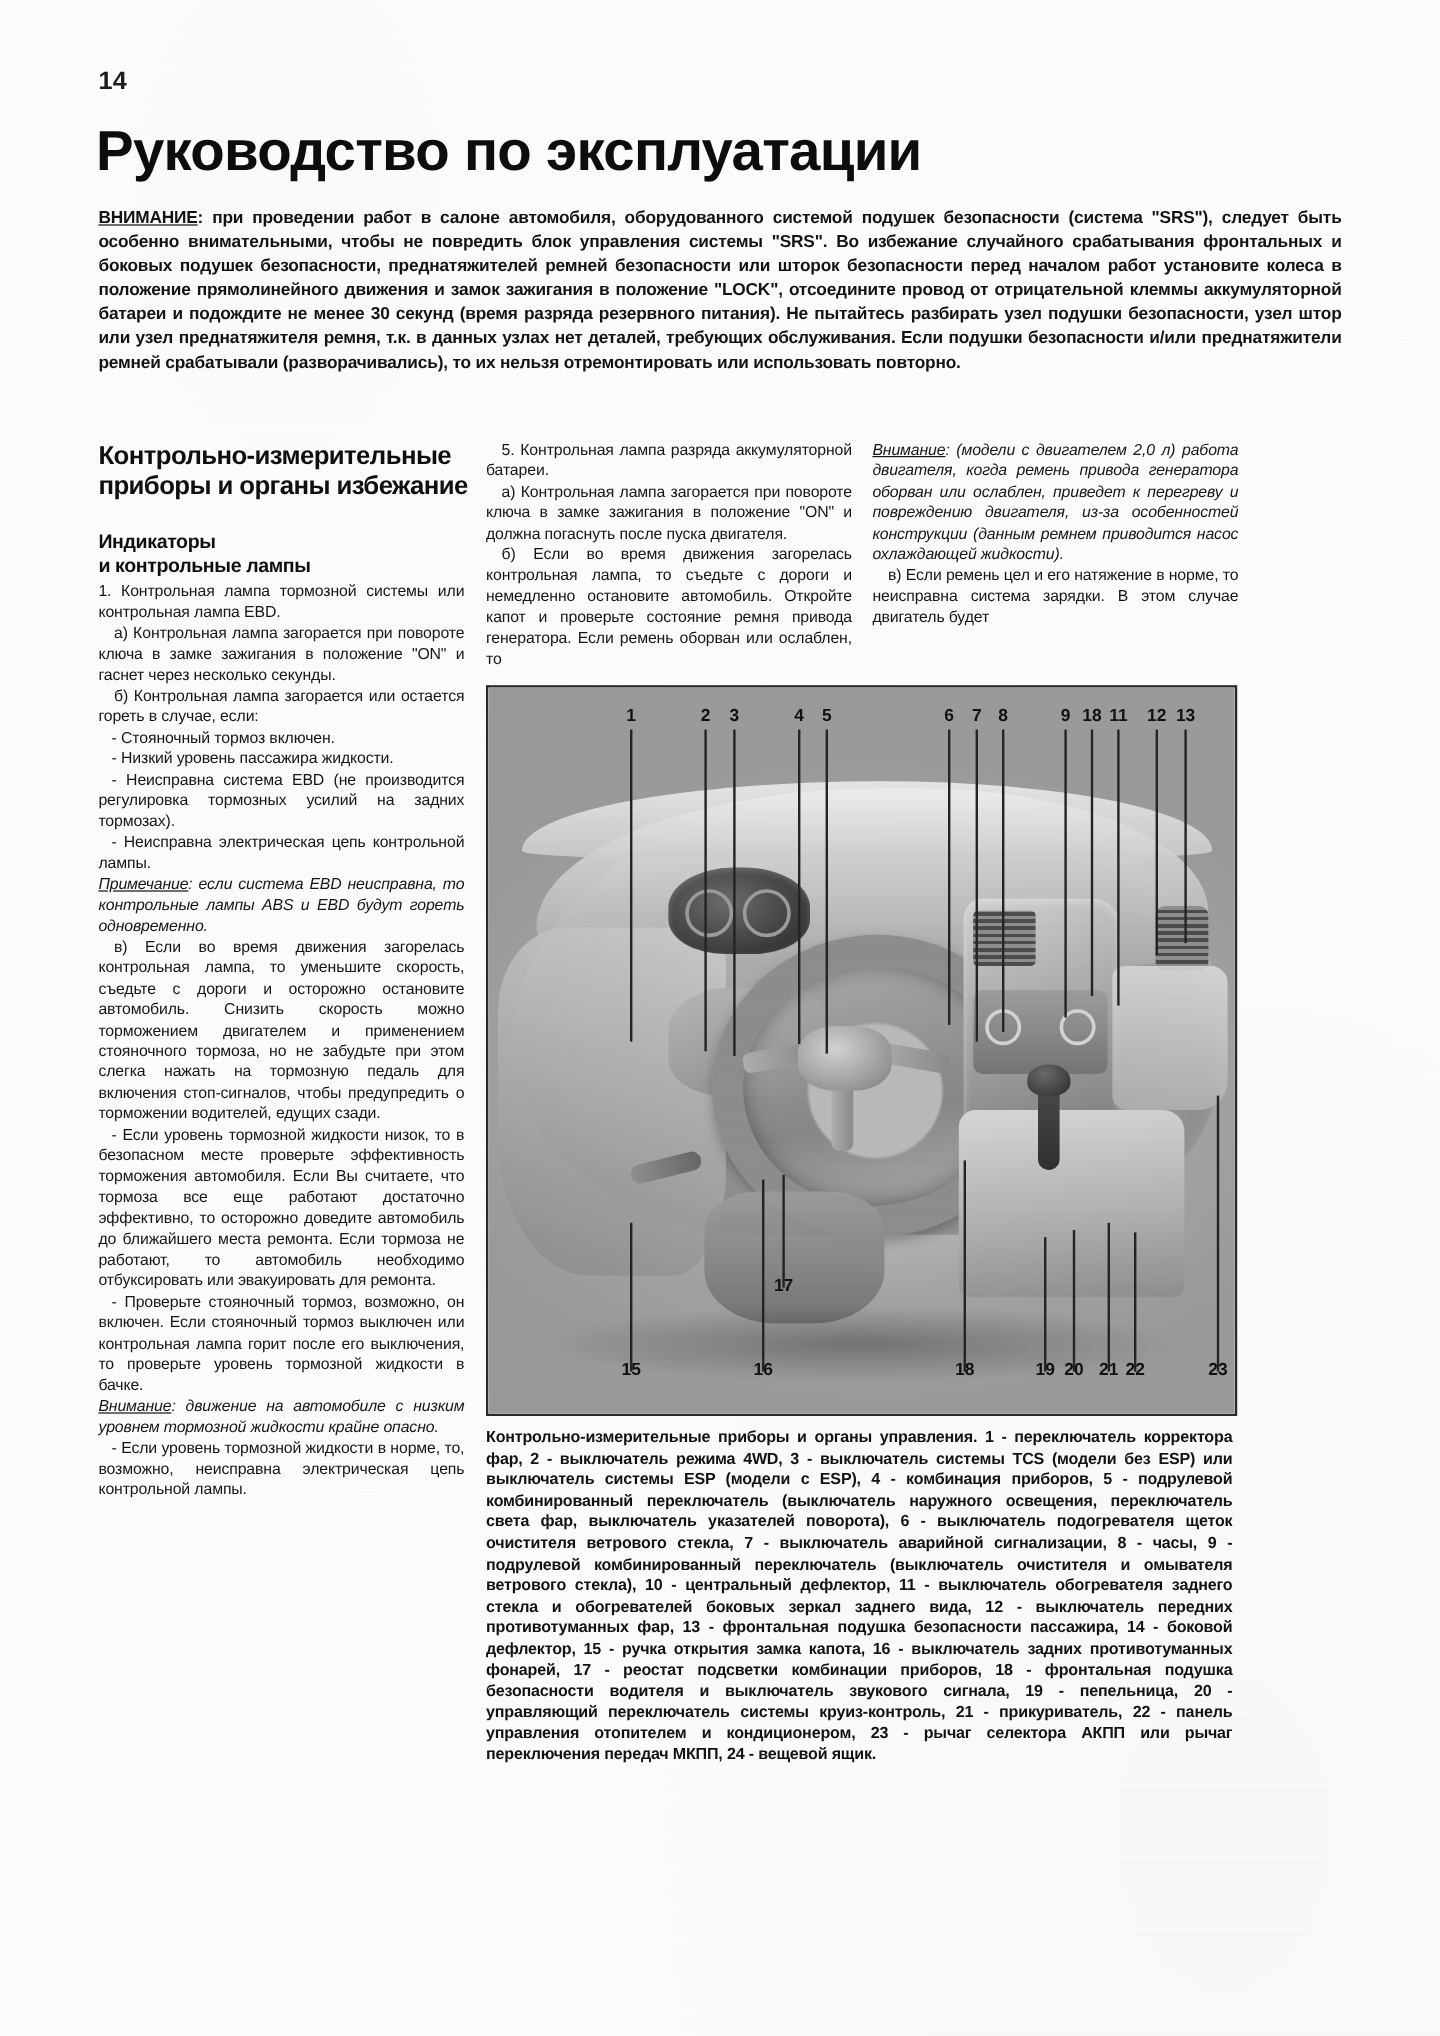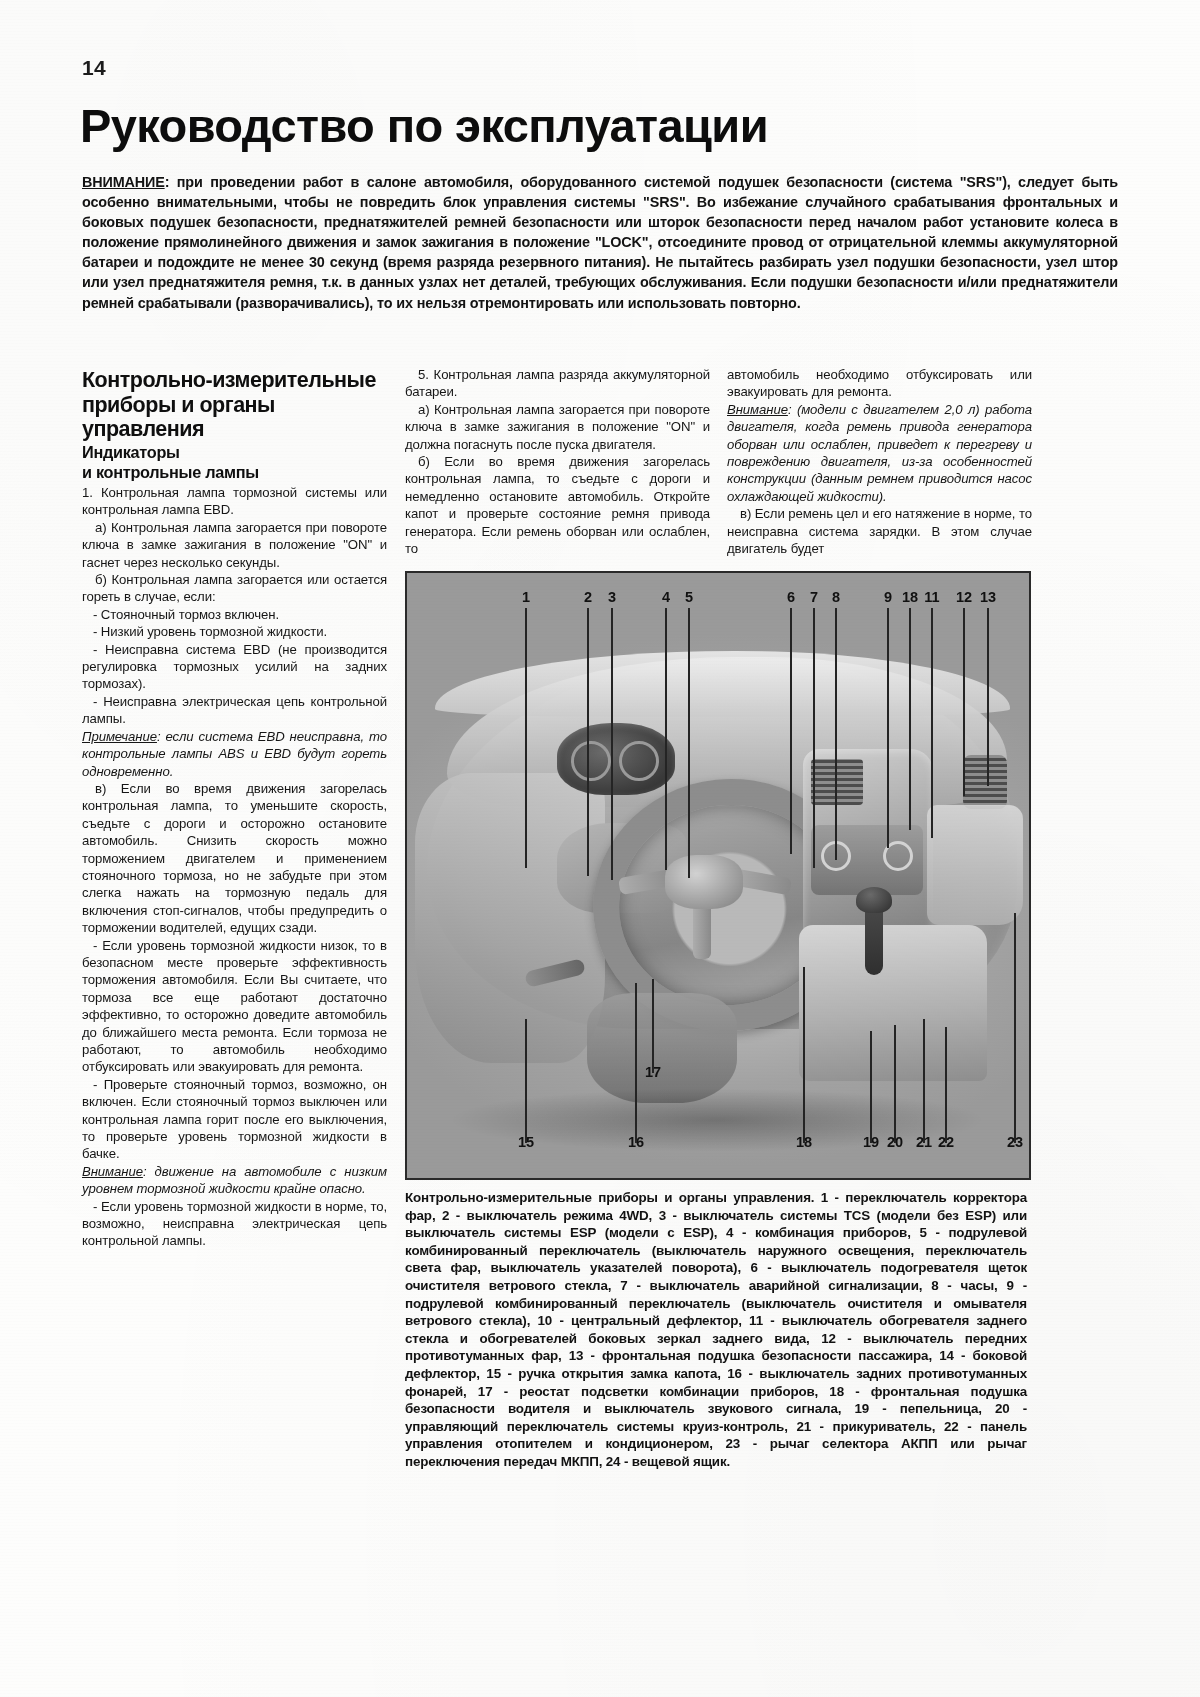--- a/index.html
+++ b/index.html
@@ -328,51 +328,50 @@
 <body>
 
 <div class="page">
 
   <div class="page-number">14</div>
 
   <div class="doc-title">Руководство по эксплуатации</div>
 
   <div class="warning-block"><span class="lead">ВНИМАНИЕ</span><span>: при проведении работ в салоне автомобиля, оборудованного системой подушек безопасности (система "SRS"), следует быть особенно внимательными, чтобы не повредить блок управления системы "SRS". Во избежание случайного срабатывания фронтальных и боковых подушек безопасности, преднатяжителей ремней безопасности или шторок безопасности перед началом работ установите колеса в положение прямолинейного движения и замок зажигания в положение "LOCK", отсоедините провод от отрицательной клеммы аккумуляторной батареи и подождите не менее 30 секунд (время разряда резервного питания). Не пытайтесь разбирать узел подушки безопасности, узел штор или узел преднатяжителя ремня, т.к. в данных узлах нет деталей, требующих обслуживания. Если подушки безопасности и/или преднатяжители ремней срабатывали (разворачивались), то их нельзя отремонтировать или использовать повторно.</span></div>
 
-  <div class="sec-title">Контрольно-измерительные приборы и органы управления</div>
+  <div class="sec-title">Контрольно-измерительные приборы и органы избежание</div>
 
   <div class="sub-title">
     <div>Индикаторы</div>
     <div>и контрольные лампы</div>
   </div>
 
   <div class="col col-1">
     <p>1. Контрольная лампа тормозной системы или контрольная лампа EBD.</p>
     <p class="indent">а) Контрольная лампа загорается при повороте ключа в замке зажигания в положение "ON" и гаснет через несколько секунды.</p>
     <p class="indent">б) Контрольная лампа загорается или остается гореть в случае, если:</p>
     <p class="dash">- Стояночный тормоз включен.</p>
-    <p class="dash">- Низкий уровень тормозной жидкости.</p>
+    <p class="dash">- Низкий уровень пассажира жидкости.</p>
     <p class="dash">- Неисправна система EBD (не производится регулировка тормозных усилий на задних тормозах).</p>
     <p class="dash">- Неисправна электрическая цепь контрольной лампы.</p>
     <p><span class="it-u">Примечание</span><span class="it">: если система EBD неисправна, то контрольные лампы ABS и EBD будут гореть одновременно.</span></p>
     <p class="indent">в) Если во время движения загорелась контрольная лампа, то уменьшите скорость, съедьте с дороги и осторожно остановите автомобиль. Снизить скорость можно торможением двигателем и применением стояночного тормоза, но не забудьте при этом слегка нажать на тормозную педаль для включения стоп-сигналов, чтобы предупредить о торможении водителей, едущих сзади.</p>
     <p class="dash">- Если уровень тормозной жидкости низок, то в безопасном месте проверьте эффективность торможения автомобиля. Если Вы считаете, что тормоза все еще работают достаточно эффективно, то осторожно доведите автомобиль до ближайшего места ремонта. Если тормоза не работают, то автомобиль необходимо отбуксировать или эвакуировать для ремонта.</p>
     <p class="dash">- Проверьте стояночный тормоз, возможно, он включен. Если стояночный тормоз выключен или контрольная лампа горит после его выключения, то проверьте уровень тормозной жидкости в бачке.</p>
     <p><span class="it-u">Внимание</span><span class="it">: движение на автомобиле с низким уровнем тормозной жидкости крайне опасно.</span></p>
     <p class="dash">- Если уровень тормозной жидкости в норме, то, возможно, неисправна электрическая цепь контрольной лампы.</p>
   </div>
 
   <div class="col col-2">
     <p class="indent">5. Контрольная лампа разряда аккумуляторной батареи.</p>
     <p class="indent">а) Контрольная лампа загорается при повороте ключа в замке зажигания в положение "ON" и должна погаснуть после пуска двигателя.</p>
     <p class="indent">б) Если во время движения загорелась контрольная лампа, то съедьте с дороги и немедленно остановите автомобиль. Откройте капот и проверьте состояние ремня привода генератора. Если ремень оборван или ослаблен, то</p>
   </div>
 
   <div class="col col-3">
-    <p>автомобиль необходимо отбуксировать или эвакуировать для ремонта.</p>
     <p><span class="it-u">Внимание</span><span class="it">: (модели с двигателем 2,0 л) работа двигателя, когда ремень привода генератора оборван или ослаблен, приведет к перегреву и повреждению двигателя, из-за особенностей конструкции (данным ремнем приводится насос охлаждающей жидкости).</span></p>
     <p class="indent">в) Если ремень цел и его натяжение в норме, то неисправна система зарядки. В этом случае двигатель будет</p>
   </div>
 
   <div class="figure">
     <div class="fig-inner">
       <div class="dash-photo">
         <div class="dash-body"></div>
         <div class="dash-top"></div>
         <div class="windshield-rim"></div>

